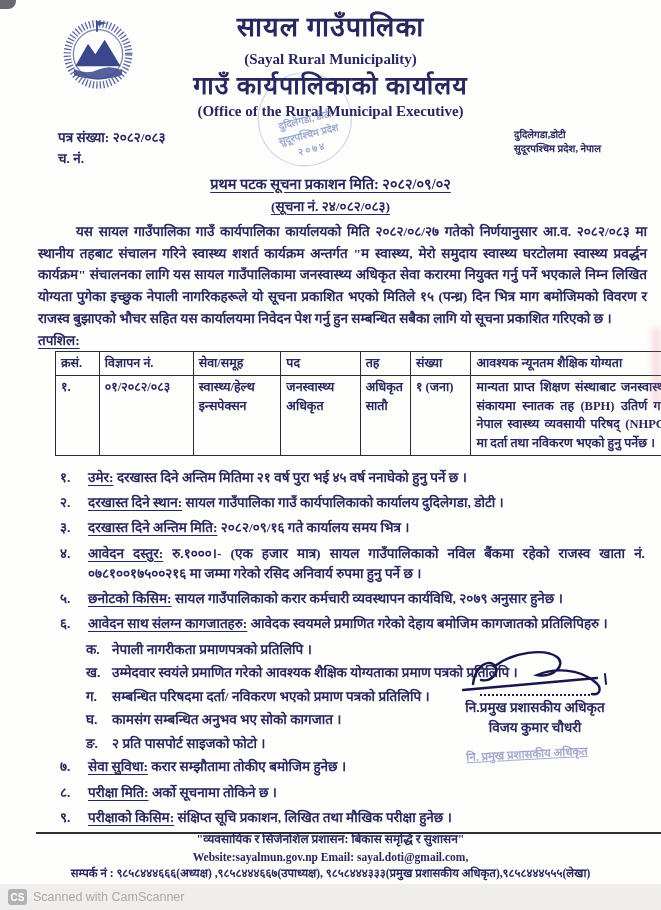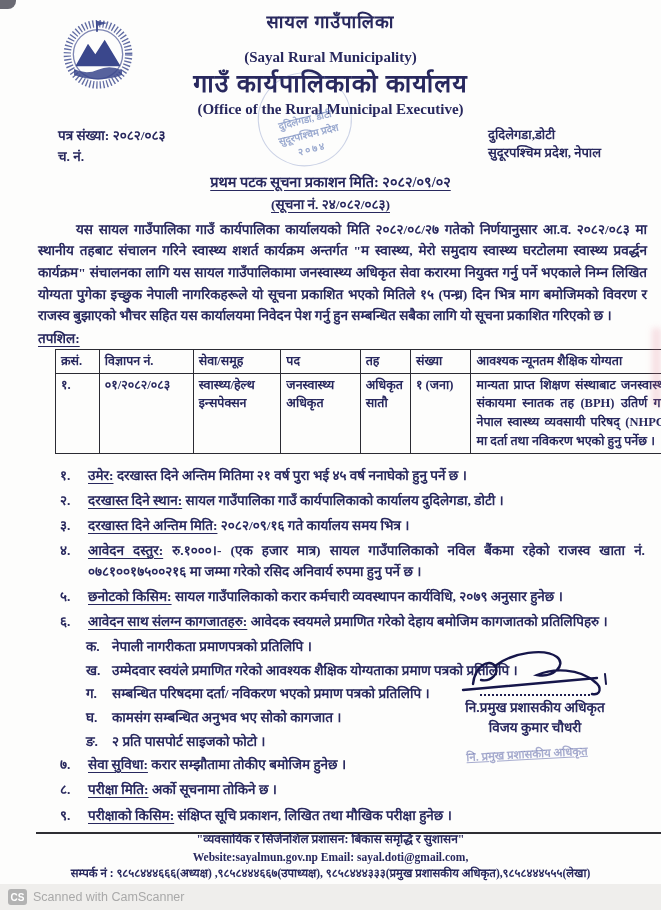--- a/index.html
+++ b/index.html
@@ -5,35 +5,35 @@
   html,body{margin:0;padding:0;background:#e9e7e4;}
   .page{
     position:relative;width:661px;height:910px;margin:0 auto;
     background:#fdfdfc;overflow:hidden;
     font-family:"Liberation Serif","DejaVu Serif","DejaVu Sans",serif;
     color:#28285e;font-weight:bold;
   }
   
   .emblem{position:absolute;left:58px;top:12px;width:80px;height:86px;}
   .titles{text-align:center;padding-top:12px;line-height:1.15;}
-  .t-np1{font-size:18px;letter-spacing:1px;}
-  .t-en1{font-size:15px;margin-top:16px;}
+  .t-np1{font-size:27px;letter-spacing:1px;}
+  .t-en1{font-size:15px;margin-top:8px;}
   .t-np2{font-size:25px;margin-top:4px;letter-spacing:1px;}
   .t-en2{font-size:15px;margin-top:2px;}
   
   .stamp{position:absolute;left:252px;top:78px;width:110px;height:100px;
     transform:rotate(-14deg);color:rgba(74,102,172,.55);text-align:center;
     font-size:10px;line-height:1.5;pointer-events:none;}
   .stamp .ring{position:absolute;left:8px;top:-6px;width:92px;height:92px;
     border:1px solid rgba(74,102,172,.28);border-radius:50%;}
   .stamp .s1{padding-top:34px;}
   .stamp .s3{letter-spacing:2px;}
   
   .meta{display:flex;justify-content:space-between;margin:8px 60px 0 58px;font-size:13.5px;line-height:1.55;gap:16px;}
-  .meta-right{font-size:13px;line-height:1.4;}
+  .meta-right{font-size:10px;line-height:1.4;}
   
   .subject,.publish,.noticeno{text-align:center;}
   .subject{font-size:15.5px;margin-top:2px;}
   .publish{font-size:14.5px;margin-top:3px;}
   .noticeno{font-size:13.5px;margin-top:4px;}
   .u{text-decoration:underline;text-underline-offset:3px;}
   
   .intro{margin:6px 14px 0 38px;font-size:13.5px;line-height:1.6;text-align:justify;text-indent:38px;}
   .tapasil{margin:2px 0 2px 38px;font-size:13.5px;}
   

